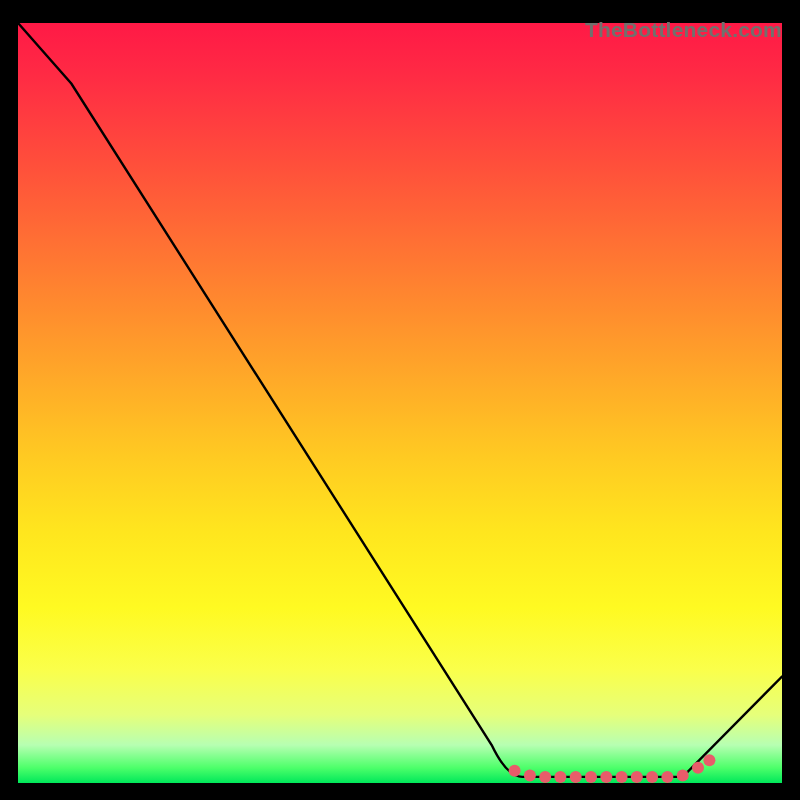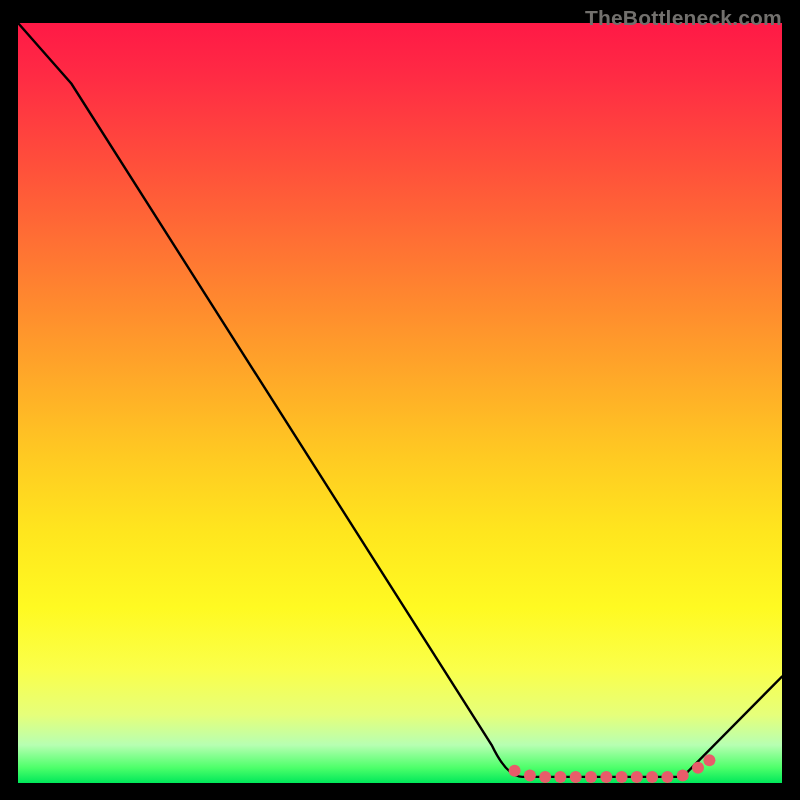--- a/index.html
+++ b/index.html
@@ -42,21 +42,21 @@
       #4dff6a 98%,
       #00e85a 100%
     );
   }
   .curve-layer {
     position: absolute;
     inset: 0;
   }
   .attribution {
     position: absolute;
-    top: 6px;
+    top: 18px;
     right: 18px;
     font-family: Arial, Helvetica, sans-serif;
     font-size: 21px;
     font-weight: 600;
     color: #72706d;
     letter-spacing: 0.2px;
     user-select: none;
   }
 </style>
 </head>

